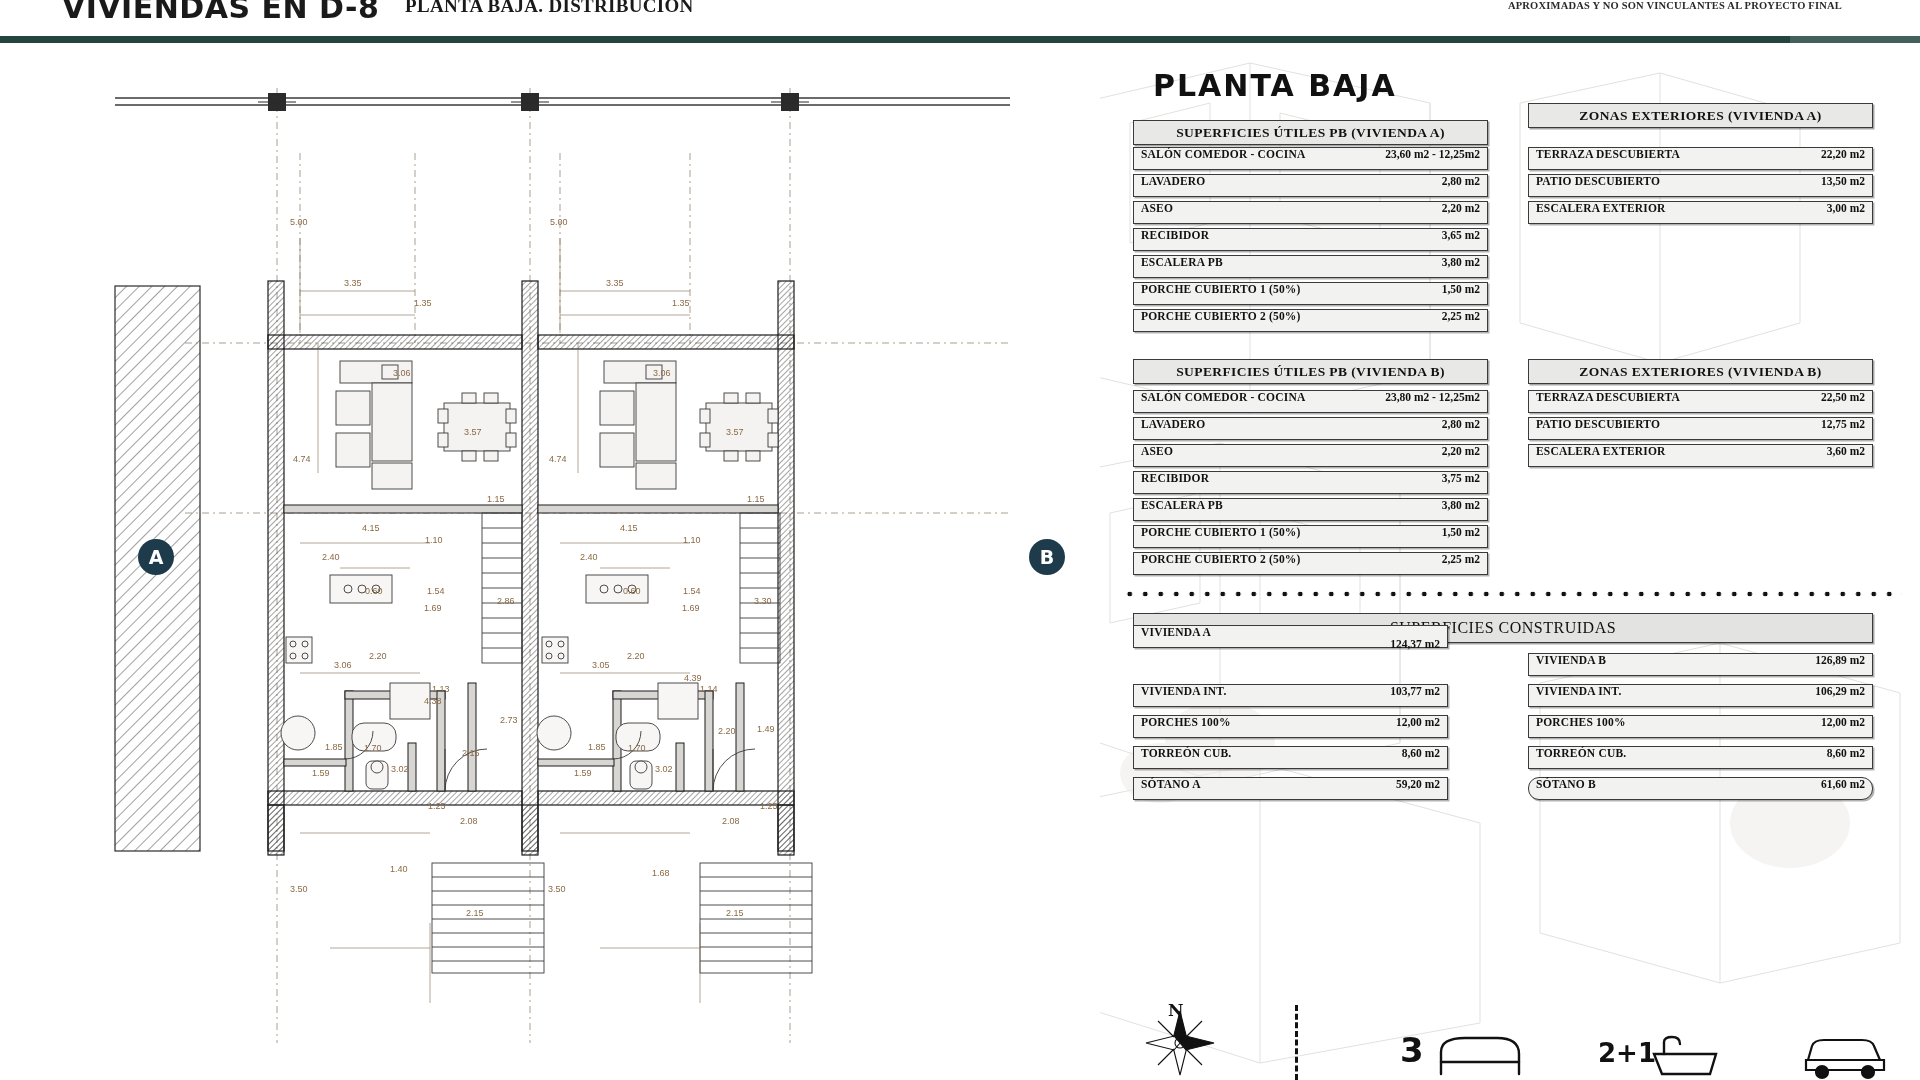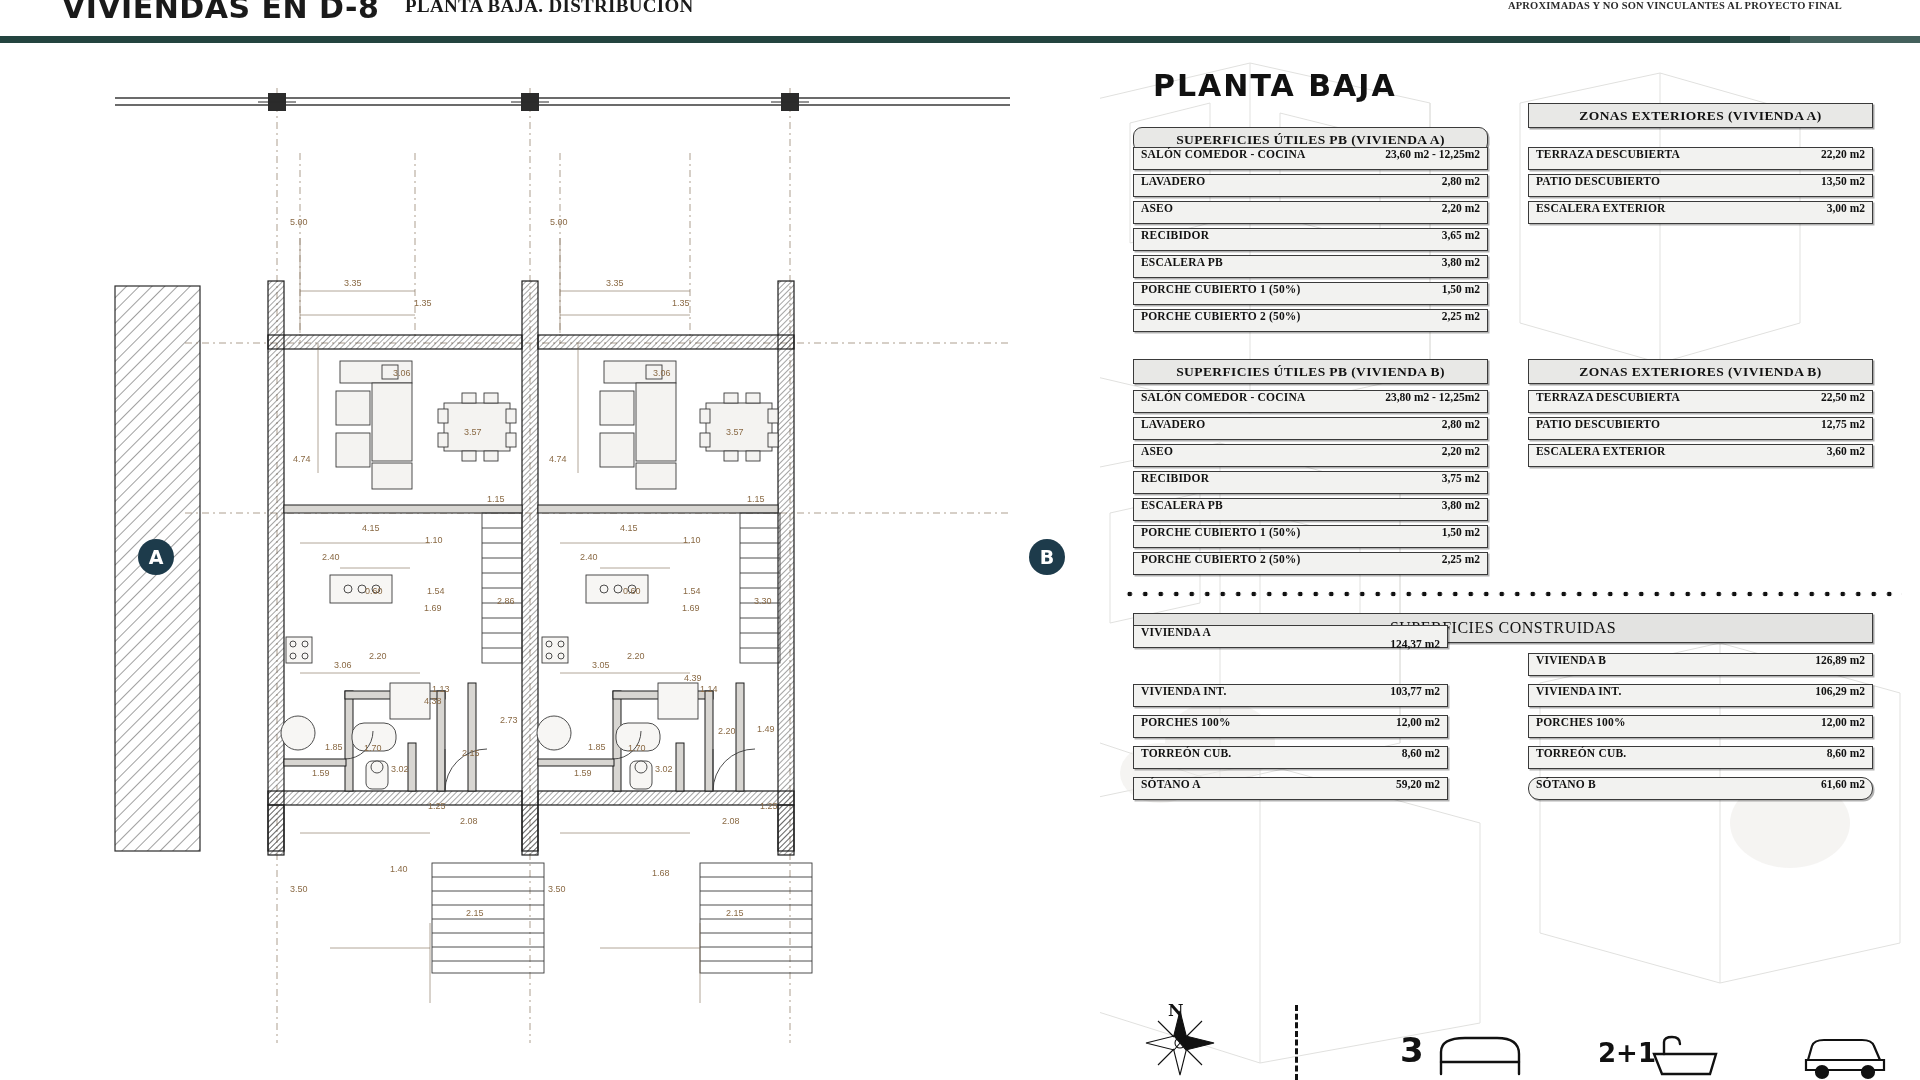--- a/index.html
+++ b/index.html
@@ -563,21 +563,21 @@
       </g>
       <g fill="#dedbd5" opacity="0.55">
         <ellipse cx="120" cy="700" rx="55" ry="42"></ellipse>
         <ellipse cx="60" cy="730" rx="40" ry="30"></ellipse>
         <ellipse cx="690" cy="780" rx="60" ry="45"></ellipse>
       </g>
     </svg>
 
     <div class="panel-title">PLANTA BAJA</div>
 
-    <div class="sec-head" style="left:33px; top:84px; width:355px;border-radius:9px;">SUPERFICIES ÚTILES PB (VIVIENDA A)</div>
+    <div class="sec-head" style="left:33px; top:77px; width:355px;">SUPERFICIES ÚTILES PB (VIVIENDA A)</div>
 
     <div class="row" style="left:33px; top:104px; width:355px;">
       <span class="lbl">SALÓN COMEDOR - COCINA</span>
       <span class="val">23,60 m2 - 12,25m2</span>
     </div>
     <div class="row" style="left:33px; top:131px; width:355px;">
       <span class="lbl">LAVADERO</span>
       <span class="val">2,80 m2</span>
     </div>
     <div class="row" style="left:33px; top:158px; width:355px;">

